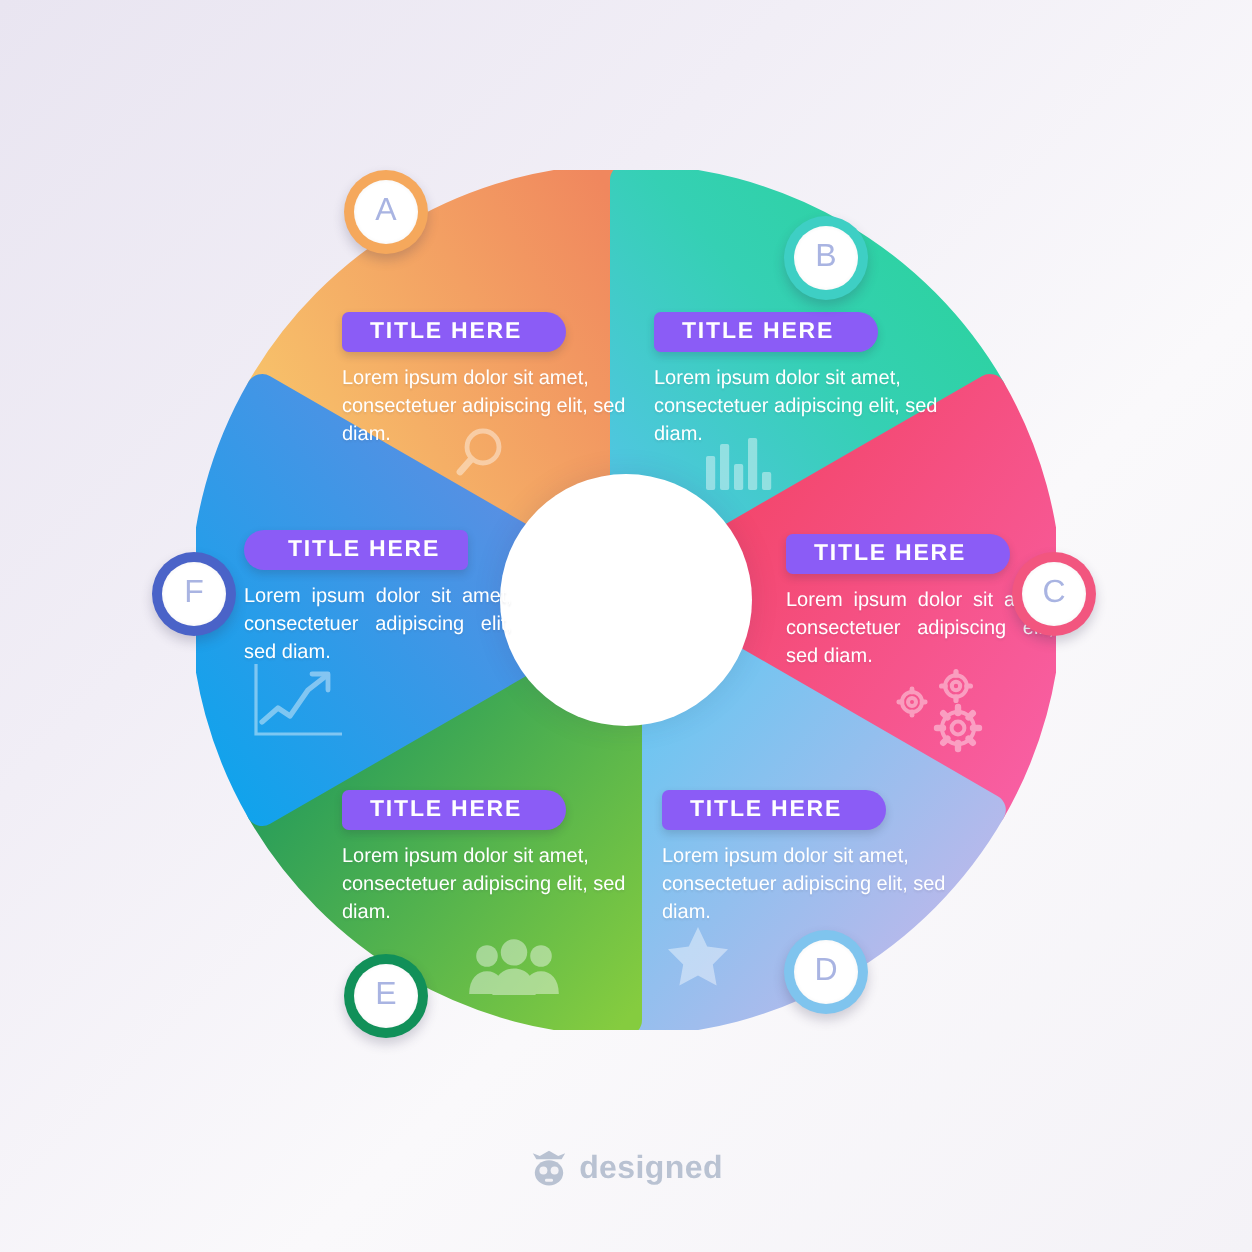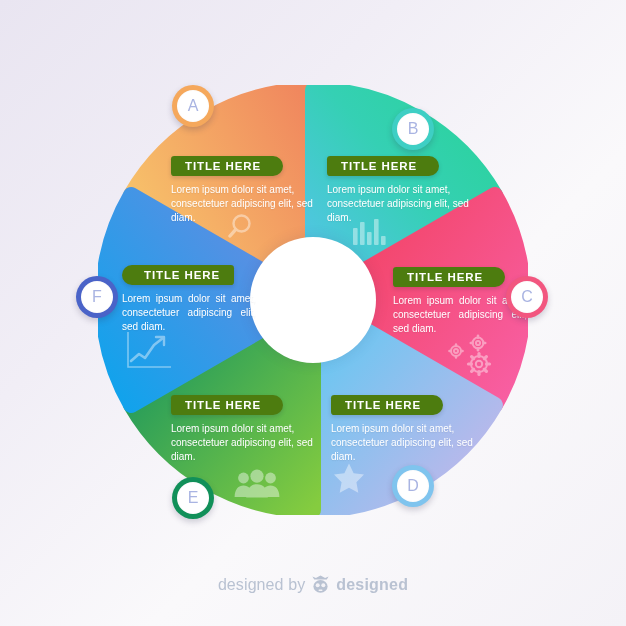--- a/index.html
+++ b/index.html
@@ -18,21 +18,21 @@
 
   .hub{
     position:absolute; left:152px; top:152px; width:126px; height:126px;
     border-radius:50%; background:#ffffff;
     box-shadow:0 0 14px rgba(60,50,90,.13);
   }
 
   
   .content{ position:absolute; color:#ffffff; }
   .pill{
-    display:inline-block; background:#4d7c0f; color:#fff;
+    display:inline-block; background:#8b5cf6; color:#fff;
     font-size:11.5px; font-weight:bold; letter-spacing:.9px;
     padding:4px 22px 4px 14px;
     border-radius:4px 12px 12px 4px;
     box-shadow:0 2px 4px rgba(40,40,60,.18);
     white-space:nowrap;
   }
   .pill.l{ border-radius:12px 4px 4px 12px; padding:4px 14px 4px 22px; }
   .body{
     margin-top:7px; font-size:10px; line-height:14.2px;
     color:#ffffff; text-shadow:0 1px 1px rgba(70,70,90,.10);
@@ -265,21 +265,20 @@
     <span class="inner">D</span>
   </div>
   <div class="badge" style="left:172px;top:477px;background:#119059;">
     <span class="inner">E</span>
   </div>
   <div class="badge" style="left:76px;top:276px;background:#4a63c8;">
     <span class="inner">F</span>
   </div>
 
   <div class="footer">
-    <span class="dby">designed by</span>
     <span class="mascot">
       <svg width="19" height="19" viewBox="0 0 19 19" fill="#b9c2d2">
         <path d="M3.2 4.6 L1.4 1.6 L4.9 3.0 L9.5 0.4 L14.1 3.0 L17.6 1.6 L15.8 4.6 Z"></path>
         <ellipse cx="9.5" cy="11.4" rx="7.1" ry="6.3"></ellipse>
         <circle cx="6.7" cy="10.2" r="2.0" fill="#f3f2f6"></circle>
         <circle cx="12.3" cy="10.2" r="2.0" fill="#f3f2f6"></circle>
         <rect x="7.5" y="14.4" width="4" height="1.5" rx=".7" fill="#f3f2f6"></rect>
       </svg>
     </span>
     <span class="fp">designed</span>

